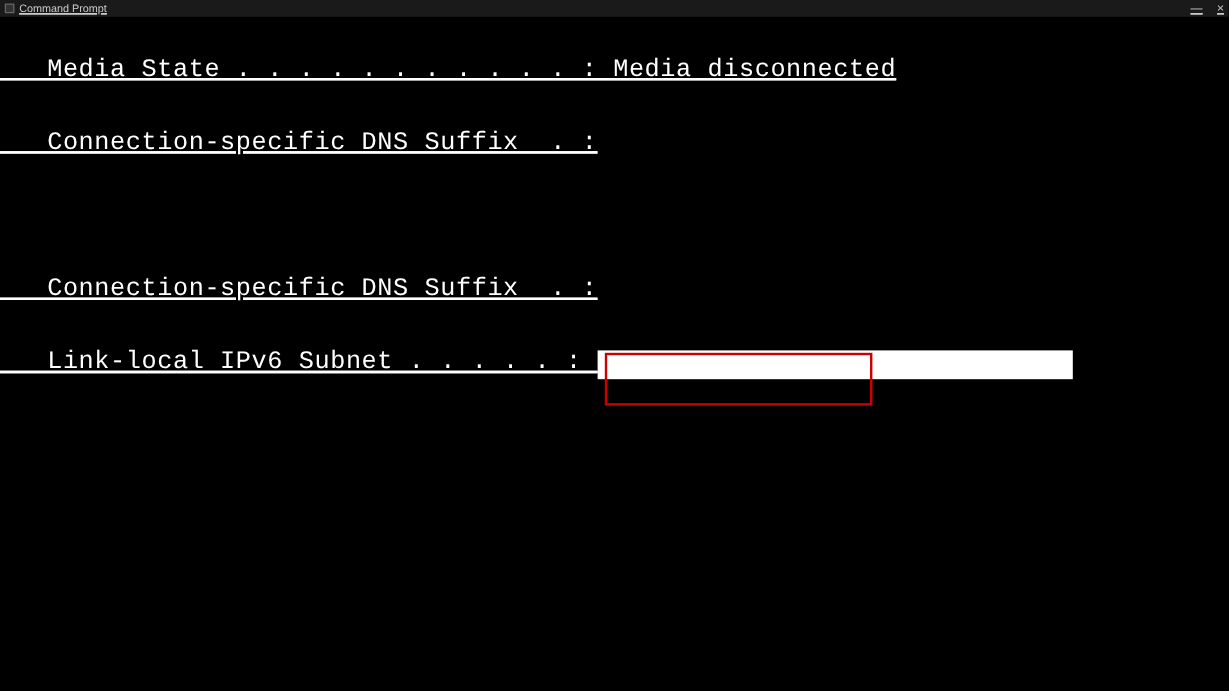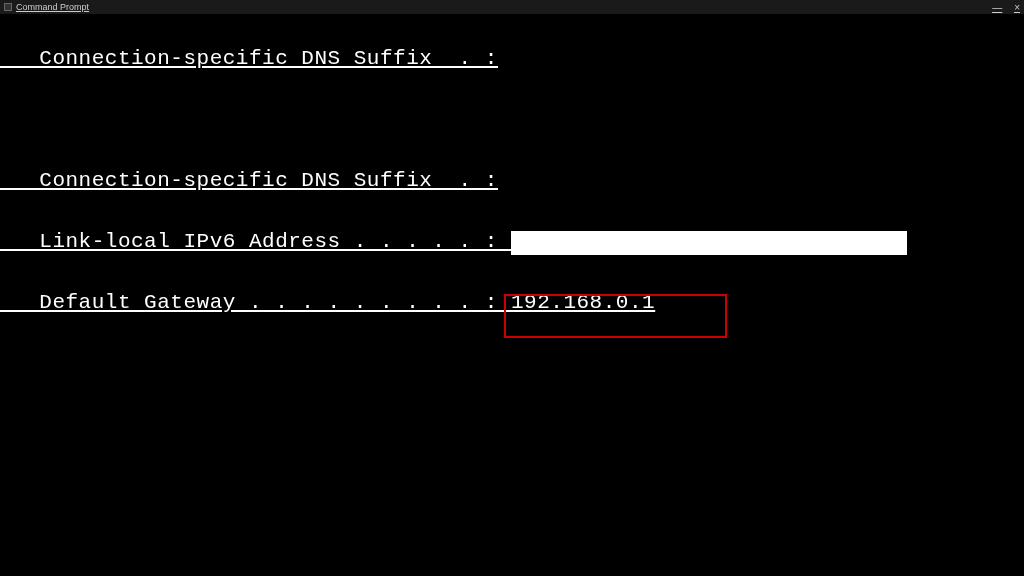--- a/index.html
+++ b/index.html
@@ -78,26 +78,26 @@
     <span class="title-icon"></span>
     <span>Command Prompt</span>
   </div>
   <div class="window-controls">
     <span>—</span>
     <span>×</span>
   </div>
 </div>
 
 <div class="terminal">
+<span class="line">   Media State . . . . . . . . . . . : Media disconnected</span>
 <span class="line">   Connection-specific DNS Suffix  . :</span>
 <span class="line"></span>
 <span class="line"></span>
 <span class="line">   Connection-specific DNS Suffix  . :</span>
-<span class="line"><span>   Link-local IPv6 Address . . . . . : </span><span class="redacted-box"></span></span>
-<span class="line">   Default Gateway . . . . . . . . . : 192.168.0.1</span>
+<span class="line"><span>   Link-local IPv6 Subnet . . . . . : </span><span class="redacted-box"></span></span>
 <span class="line"></span>
 
 <span class="line"></span>
 
 
 <span class="line"></span>
 
 <div class="highlight-box"></div>
 </div>
 

